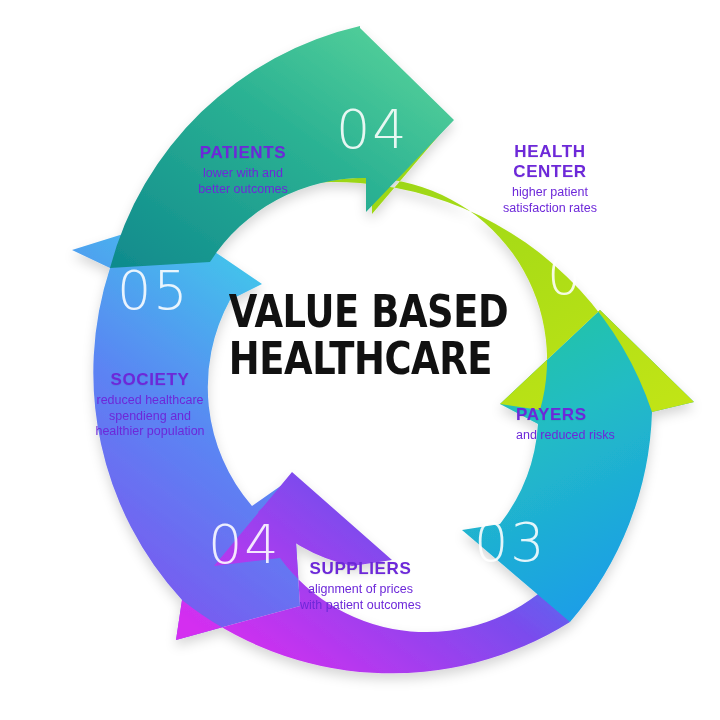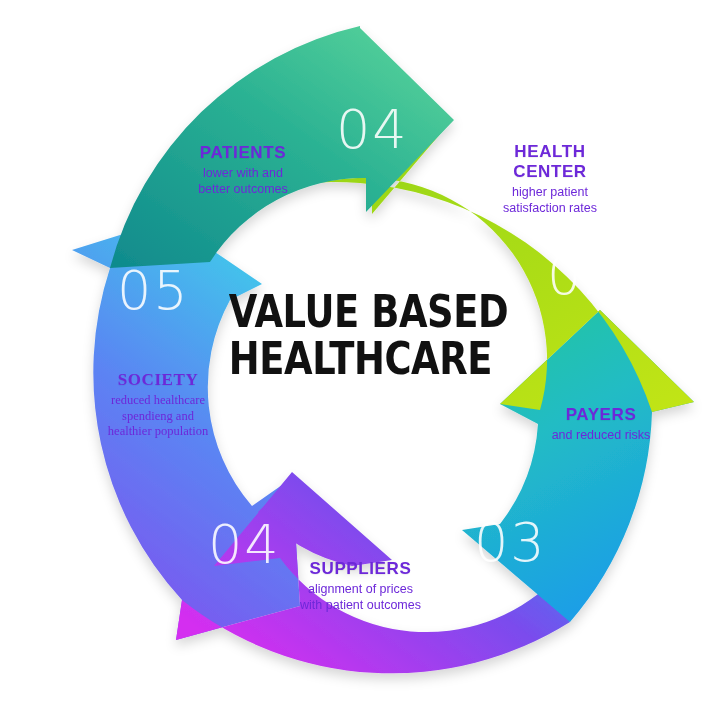--- a/index.html
+++ b/index.html
@@ -55,23 +55,23 @@
     font-weight: 300;
     letter-spacing: 2px;
     font-family: "DejaVu Sans", sans-serif;
     pointer-events: none;
     line-height: 1;
   }
 
   
   #lbl-patients   { left: 163px; top: 143px; width: 160px; text-align: center; }
   #lbl-health     { left: 470px; top: 142px; width: 160px; text-align: center; }
-  #lbl-payers     { left: 516px; top: 405px; width: 170px; text-align: center; }
+  #lbl-payers     { left: 516px; top: 405px; width: 170px; text-align: left; }
   #lbl-suppliers  { left: 268px; top: 559px; width: 185px; text-align: center; }
-  #lbl-society    { left: 68px;  top: 370px; width: 180px; text-align: center; font-family: Liberation Serif, serif; }
+  #lbl-society    { left: 60px;  top: 370px; width: 180px; text-align: center; }
 
   #num-01 { left: 336px; top: 103px; }
   #num-02 { left: 547px; top: 249px; }
   #num-03 { left: 474px; top: 516px; }
   #num-04 { left: 208px; top: 518px; }
   #num-05 { left: 117px; top: 264px; }
 
   #center-text {
     position: absolute;
     left: 200px;

